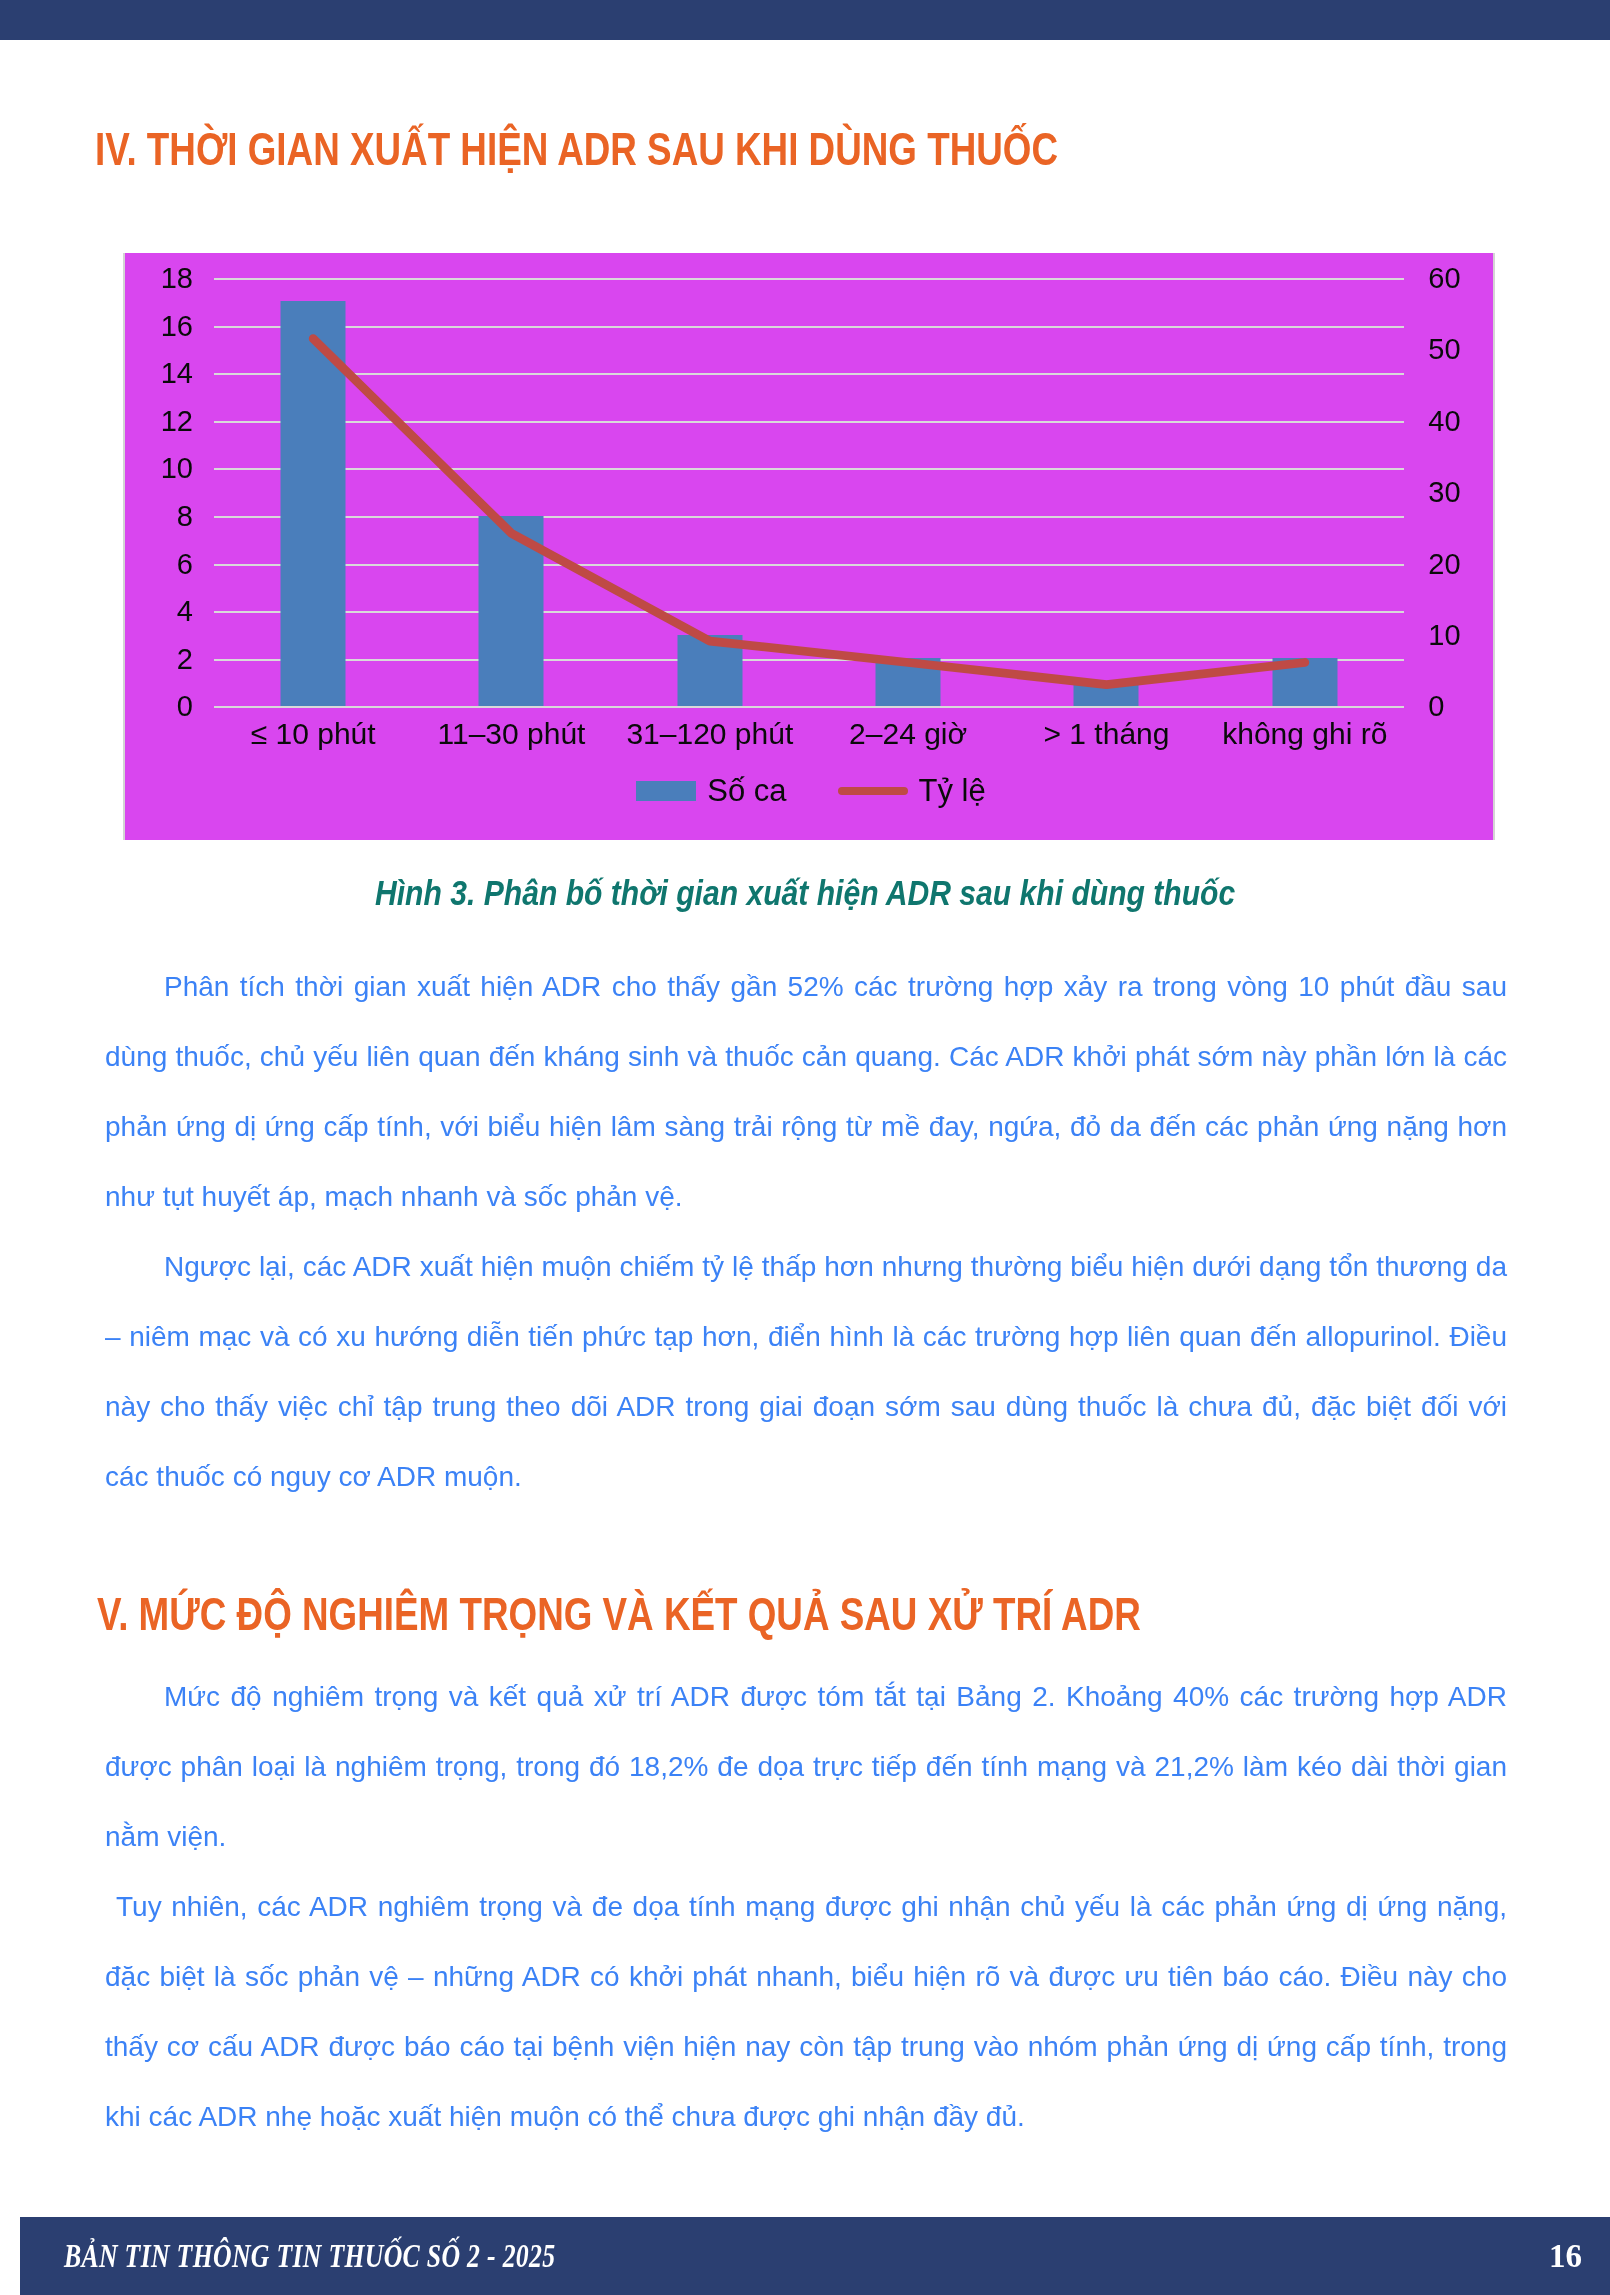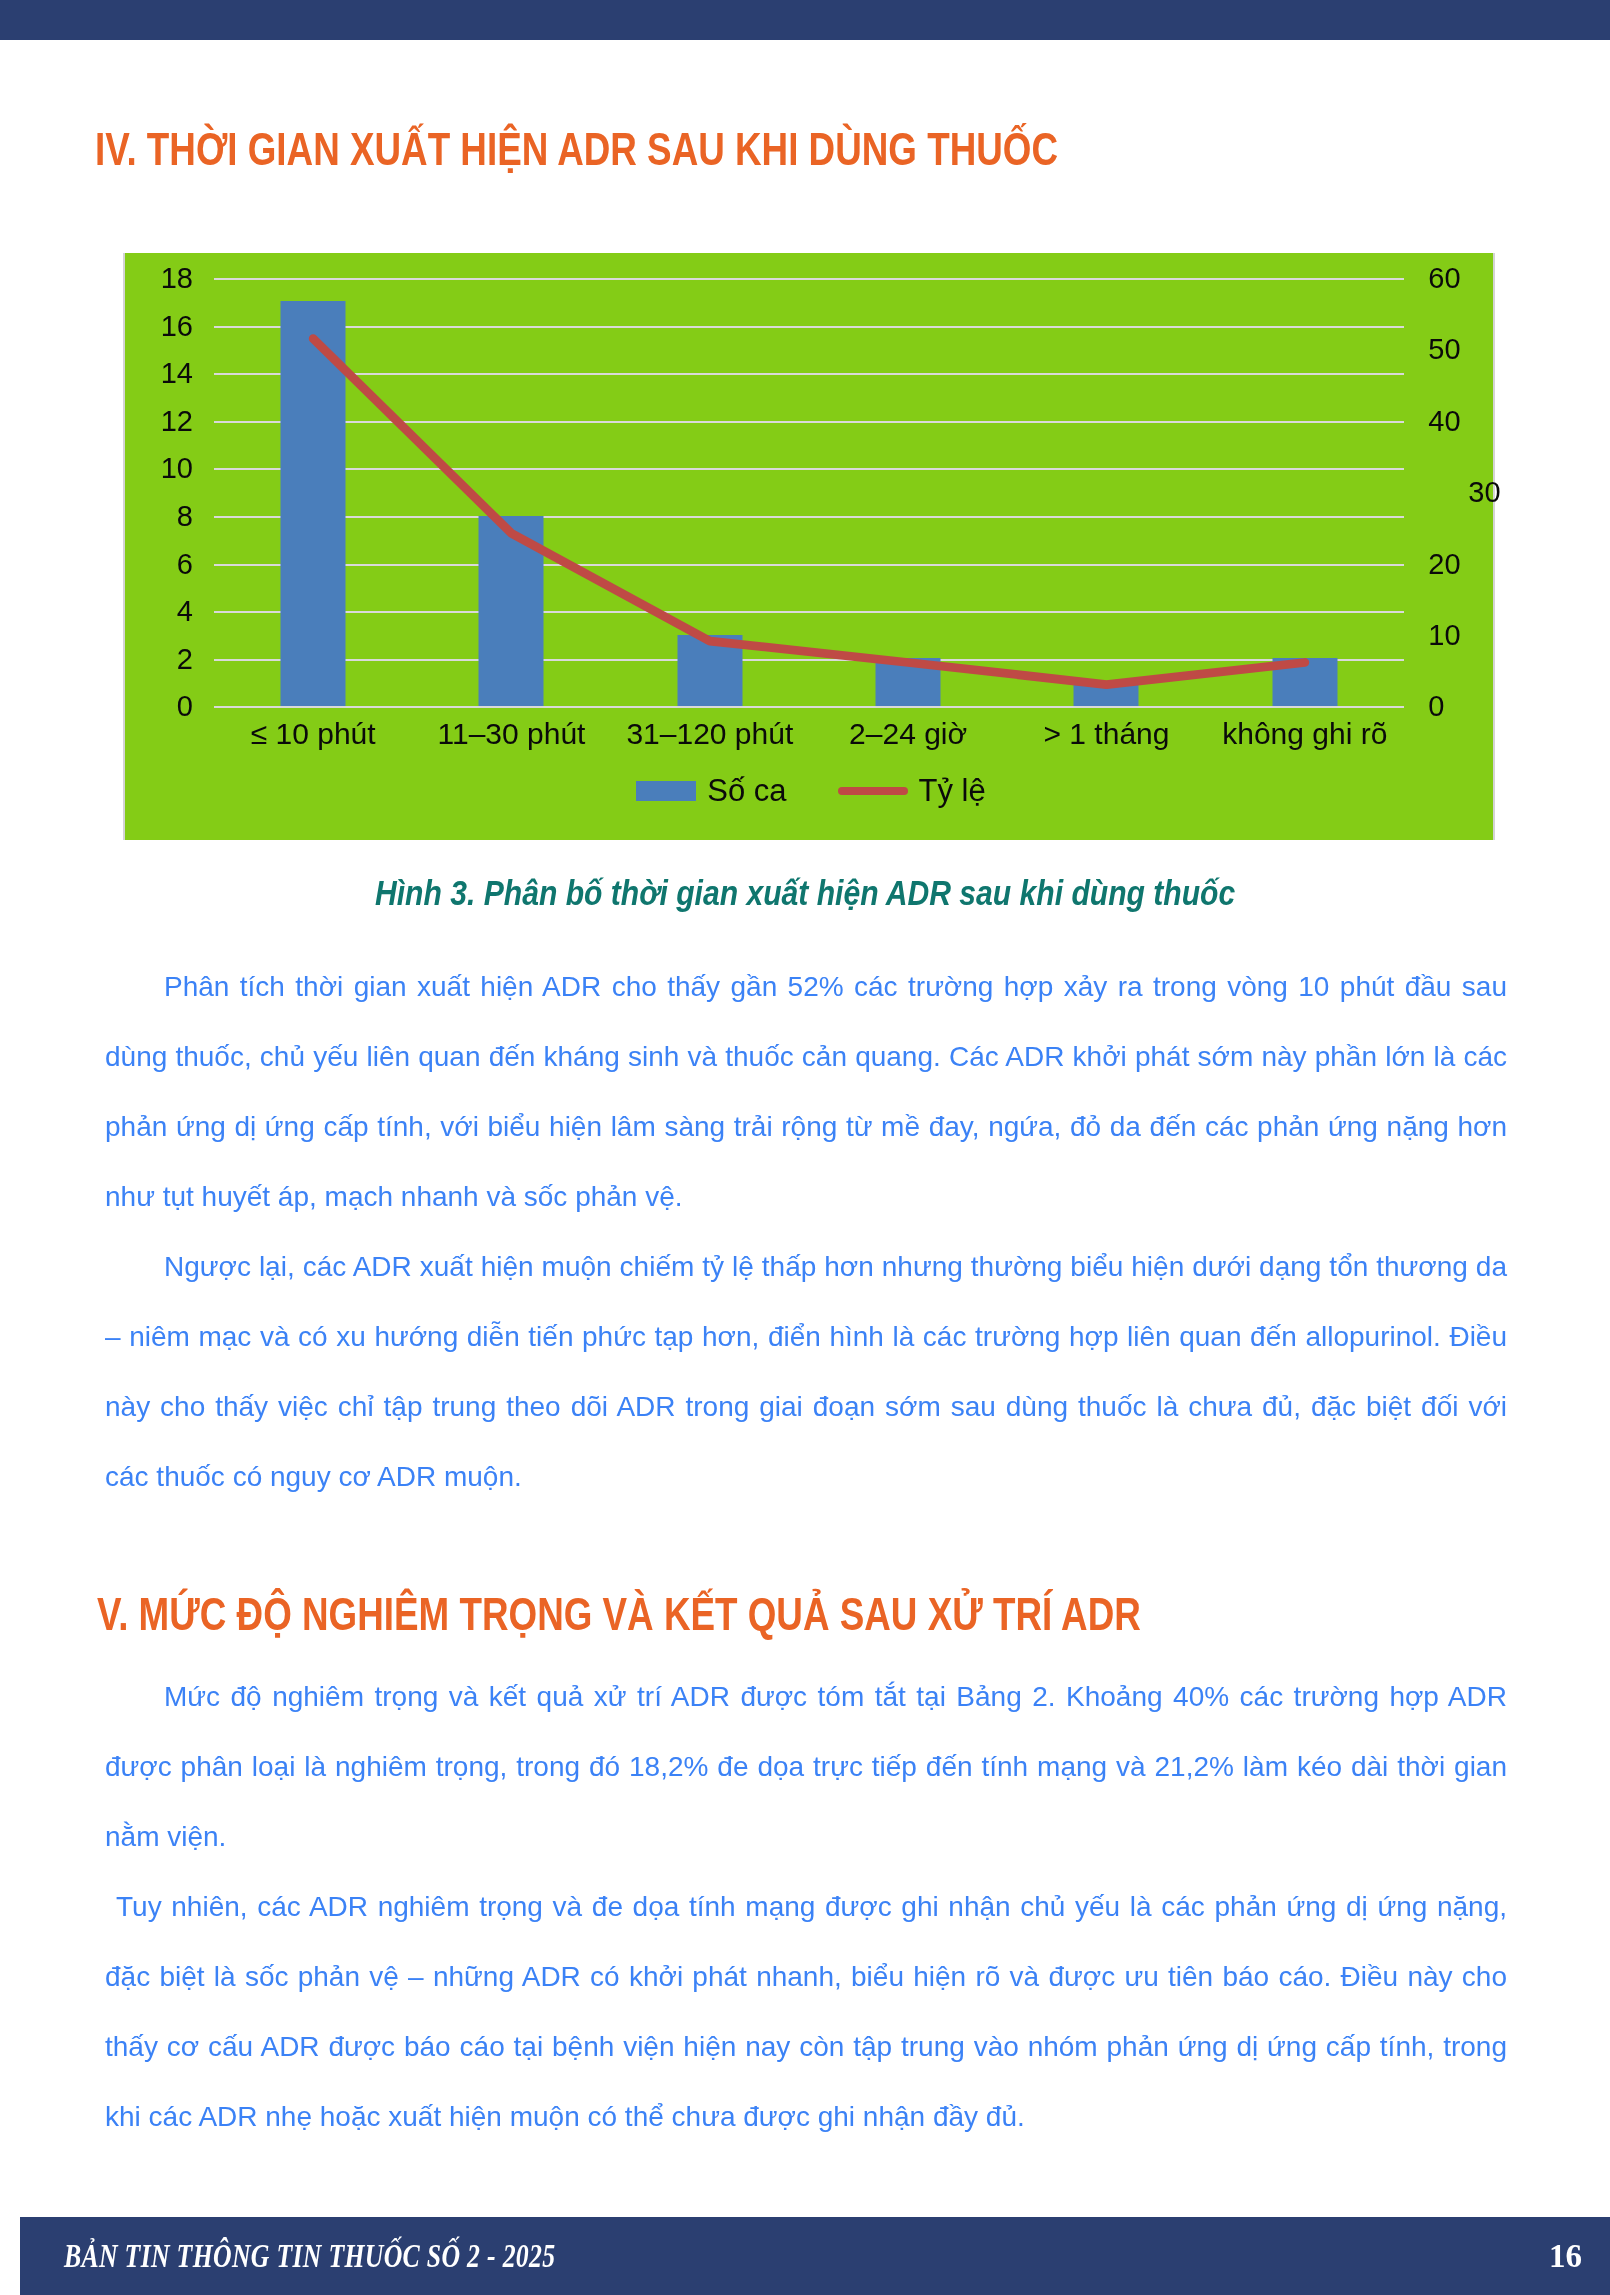--- a/index.html
+++ b/index.html
@@ -87,21 +87,21 @@
   
   .chart-frame {
     position: absolute;
     left: 123px;
     top: 213px;
     width: 1372px;
     height: 587px;
     border-left: 2.4px solid #d4d4d4;
     border-right: 2.4px solid #d4d4d4;
     box-sizing: border-box;
-    background: #84cc16;
+    background: #d946ef;
   }
   .plot-wrap {
     position: absolute;
     left: 89px;
     top: 25.4px;
     width: 1190px;
     height: 428px;
   }
   .plot {
     position: absolute;
@@ -275,21 +275,21 @@
         <div class="ytick" style="top: 238px; right: 11px;">8</div>
         <div class="ytick" style="top: 286px; right: 11px;">6</div>
         <div class="ytick" style="top: 333px; right: 11px;">4</div>
         <div class="ytick" style="top: 381px; right: 11px;">2</div>
         <div class="ytick" style="top: 428px; right: 11px;">0</div>
       </div>
     <div class="axis-right-labels">
         <div class="ytick" style="top: 0px;">60</div>
         <div class="ytick" style="top: 71px;">50</div>
         <div class="ytick" style="top: 143px;">40</div>
-        <div class="ytick" style="top: 214px; margin-left: 40px;">30</div>
+        <div class="ytick" style="top: 214px;">30</div>
         <div class="ytick" style="top: 286px;">20</div>
         <div class="ytick" style="top: 357px;">10</div>
         <div class="ytick" style="top: 428px;">0</div>
       </div>
 
     <div class="plot-wrap">
       <div class="plot" id="plot">
         <div id="gridlines">
             <div class="gridline" style="top: 0px;"></div>
             <div class="gridline" style="top: 48px;"></div>

